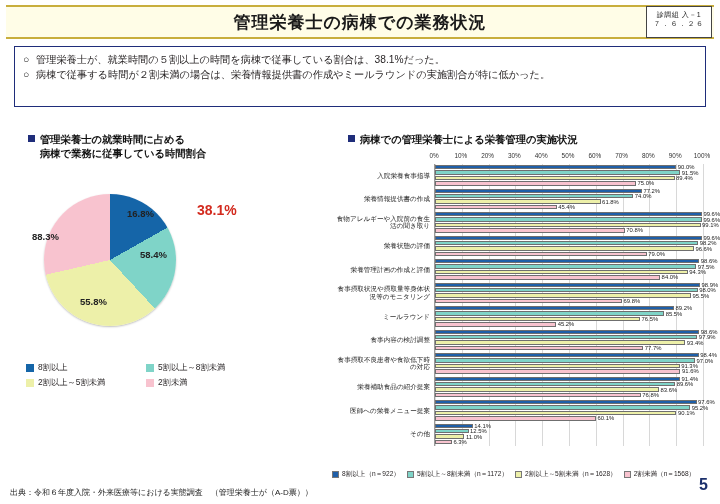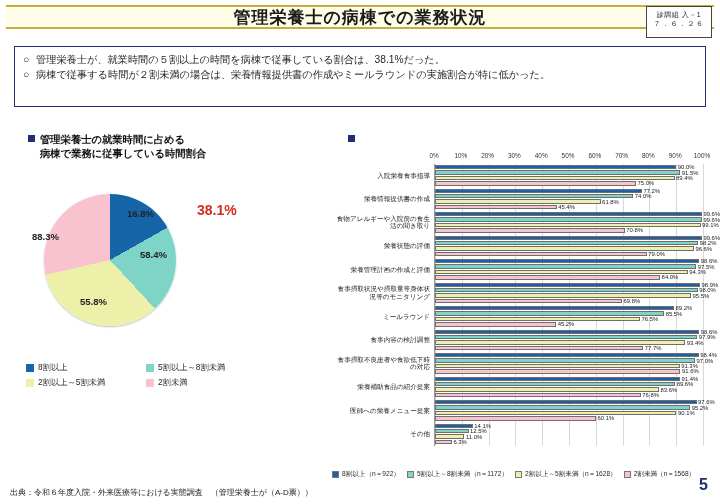--- a/index.html
+++ b/index.html
@@ -9,21 +9,21 @@
     font-family:"Liberation Sans", sans-serif;
     background:#ffffff;
     color:#231f20;
     position:relative;
     overflow:hidden;
   }
   .slide { position:absolute; inset:0; }
 
   
   .titlebar {
-    position:absolute; left:6px; top:5px; width:708px; height:24px;
+    position:absolute; left:6px; top:5px; width:708px; height:34px;
     background:#fffde7;
     border-top:2px solid #c8ae3d;
     border-bottom:2px solid #c8ae3d;
     display:flex; align-items:center; justify-content:center;
   }
   .titlebar .t {
     font-size:17px; font-weight:bold; letter-spacing:1px; color:#1a1a1a;
   }
   .stamp {
     position:absolute; right:8px; top:6px; width:66px; height:32px;
@@ -158,21 +158,21 @@
       <div class="txt">病棟で従事する時間が２割未満の場合は、栄養情報提供書の作成やミールラウンドの実施割合が特に低かった。</div>
     </div>
   </div>
 
   <div class="sec sec-left">
     <span class="sq"></span><span>管理栄養士の就業時間に占める</span>
     <span class="l2">病棟で業務に従事している時間割合</span>
   </div>
 
   <div class="sec sec-right">
-    <span class="sq"></span>
+    <span class="sq"></span><span>病棟での管理栄養士による栄養管理の実施状況</span>
   </div>
 
   <div class="pie-wrap">
     <div class="pie"></div>
     <div class="pie-lbl pl1">16.8%</div>
     <div class="pie-lbl pl2">58.4%</div>
     <div class="pie-lbl pl3">55.8%</div>
     <div class="pie-lbl pl4">88.3%</div>
     <div class="pie-call">38.1%</div>
   </div>

